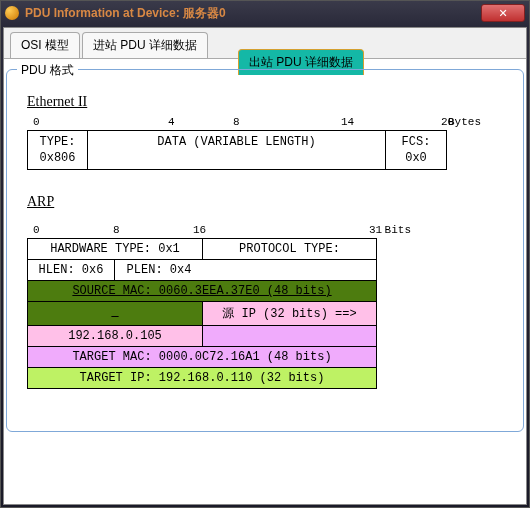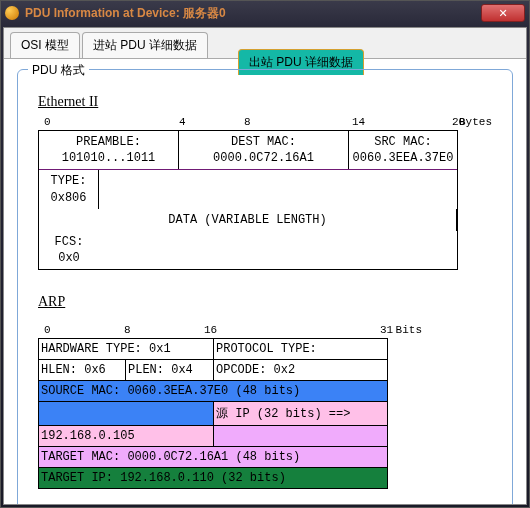--- a/index.html
+++ b/index.html
@@ -75,21 +75,21 @@
   }
   .tab.active {
     background: #14b8a6;
     border-color: #d4a030;
     position: relative;
     top: 17px;
     margin-left: 28px;
   }
   .content {
     flex: 1;
-    padding: 10px 13px;
+    padding: 10px 2px;
     overflow: auto;
   }
   .groupbox {
     border: 1px solid #7fa8d8;
     border-radius: 6px;
     padding: 18px 14px 14px 14px;
     position: relative;
   }
   .group-label {
     position: absolute;
@@ -135,27 +135,28 @@
   .arp-ruler { width: 390px; }
   .arp {
     border: 1px solid #000;
     font-family: "Courier New", monospace;
     font-size: 12px;
   }
   .arp-row { display: flex; border-top: 1px solid #000; }
   .arp-row:first-child { border-top: none; }
   .arp-cell {
     border-right: 1px solid #000;
+    text-align: center;
     padding: 3px 2px;
   }
   .arp-cell:last-child { border-right: none; }
-  .bg-yellow { background: #3b82f6; }
+  .bg-yellow { background: #4d7c0f; text-decoration: underline; }
   .bg-pink   { background: #ffc0e8; }
   .bg-green  { background: #f0abfc; }
-  .bg-purple { background: #15803d; }
+  .bg-purple { background: #bef264; }
   .scroll-area {
     height: 18px;
     margin-top: 10px;
     overflow-x: scroll;
   }
   .scroll-spacer { width: 200%; height: 1px; }
 </style>
 </head>
 <body>
 
@@ -180,39 +181,25 @@
           <div class="ruler" style="width:460px">
             <span style="left:0">0</span>
             <span style="left:135px">4</span>
             <span style="left:200px">8</span>
             <span style="left:308px">14</span>
             <span style="left:408px">20</span>
             <span class="ruler-unit">Bytes</span>
           </div>
           <div class="eth">
             <div class="eth-row">
-              <div class="eth-cell" style="width:140px">
-                <div>PREAMBLE:</div>
-                <div>101010...1011</div>
-              </div>
-              <div class="eth-cell" style="width:170px">
-                <div>DEST MAC:</div>
-                <div>0000.0C72.16A1</div>
-              </div>
-              <div class="eth-cell" style="flex:1">
-                <div>SRC MAC:</div>
-                <div>0060.3EEA.37E0</div>
-              </div>
-            </div>
-            <div class="eth-row">
               <div class="eth-cell" style="width:60px">
                 <div>TYPE:</div>
                 <div>0x806</div>
               </div>
-              <div class="eth-cell" style="flex:1;display:flex;align-items:flex-end;justify-content:center">
+              <div class="eth-cell" style="flex:1;display:flex;align-items:flex-start;justify-content:center">
                 <span>DATA (VARIABLE LENGTH)</span>
               </div>
               <div class="eth-cell" style="width:60px">
                 <div>FCS:</div>
                 <div>0x0</div>
               </div>
             </div>
           </div>
         </div>
 
@@ -227,21 +214,20 @@
             <span class="ruler-unit">Bits</span>
           </div>
           <div class="arp">
             <div class="arp-row">
               <div class="arp-cell" style="width:175px">HARDWARE TYPE: 0x1</div>
               <div class="arp-cell" style="flex:1">PROTOCOL TYPE:</div>
             </div>
             <div class="arp-row">
               <div class="arp-cell" style="width:87px">HLEN: 0x6</div>
               <div class="arp-cell" style="width:88px">PLEN: 0x4</div>
-              <div class="arp-cell" style="flex:1">OPCODE: 0x2</div>
             </div>
             <div class="arp-row bg-yellow">
               <div class="arp-cell" style="flex:1">SOURCE MAC: 0060.3EEA.37E0 (48 bits)</div>
             </div>
             <div class="arp-row" style="border-top:none">
               <div class="arp-cell bg-yellow" style="width:175px;border-top:1px solid #000">&nbsp;</div>
               <div class="arp-cell bg-pink" style="flex:1;border-top:1px solid #000">源 IP (32 bits) ==&gt;</div>
             </div>
             <div class="arp-row">
               <div class="arp-cell bg-pink" style="width:175px">192.168.0.105</div>

